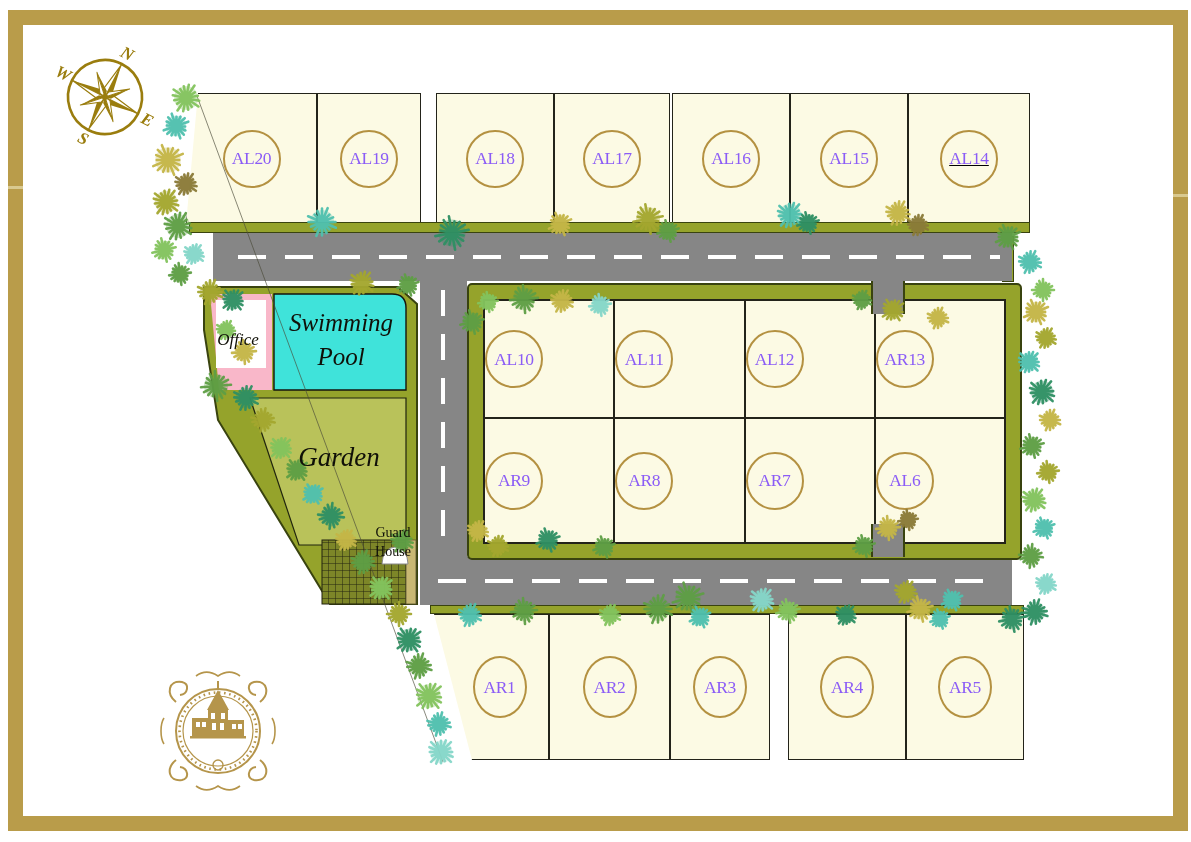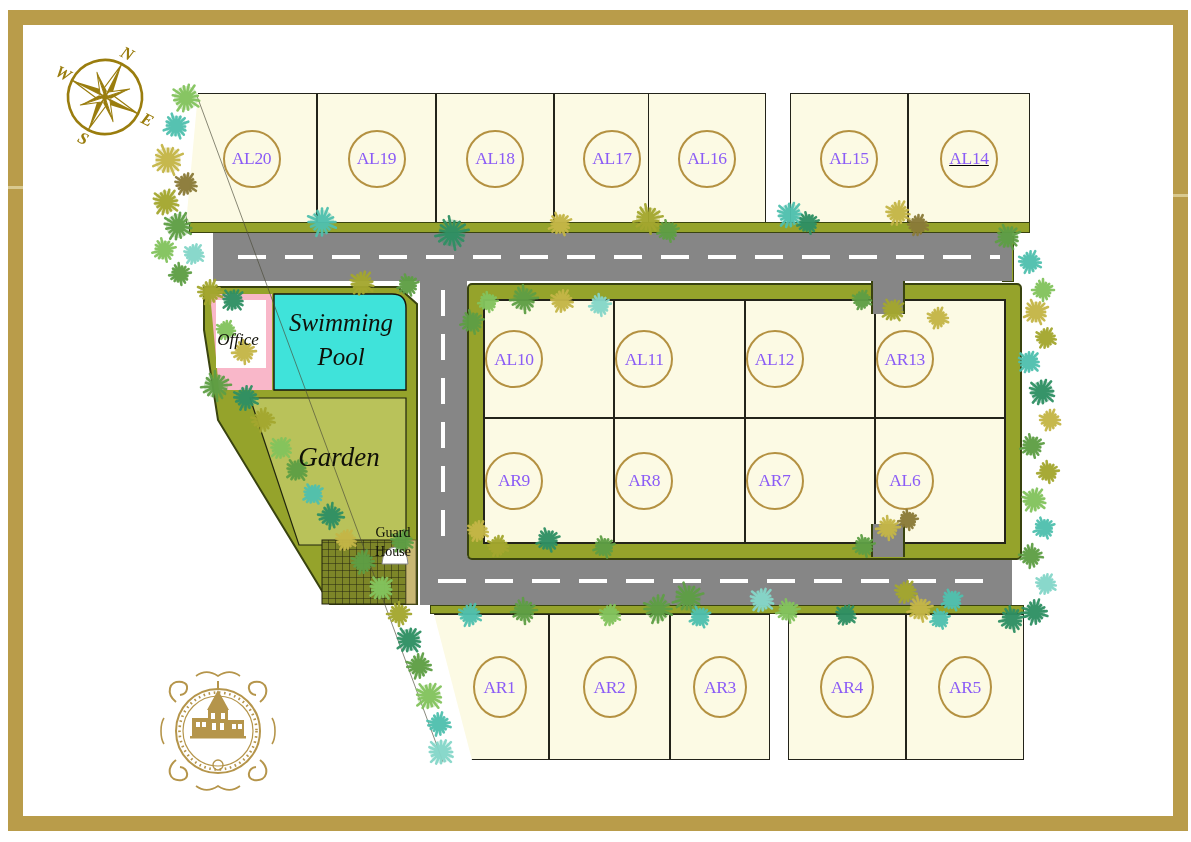--- a/index.html
+++ b/index.html
@@ -141,30 +141,30 @@
         <rect x="76" y="56" width="4" height="5"></rect>
           <rect x="82" y="56" width="4" height="5"></rect>
       </g>
       <circle cx="62" cy="97" r="5" fill="none" stroke="#B5954B" stroke-width="1.4"></circle>
     </svg>
   </div>
 
   <div class="lot row-top" style="left:186px;width:131px;clip-path:polygon(12px 0,100% 0,100% 100%,0 100%);">
     <span class="badge">AL20</span>
     </div>
-  <div class="lot row-top" style="left:317px;width:119px;">
+  <div class="lot row-top" style="left:317px;width:104px;">
     <span class="badge">AL19</span>
     </div>
   <div class="lot row-top" style="left:436px;width:118px;">
     <span class="badge">AL18</span>
     </div>
   <div class="lot row-top" style="left:554px;width:116px;justify-content:center;">
     <span class="badge">AL17</span>
     </div>
-  <div class="lot row-top" style="left:648px;width:118px;">
+  <div class="lot row-top" style="left:672px;width:118px;">
     <span class="badge">AL16</span>
     </div>
   <div class="lot row-top" style="left:790px;width:118px;">
     <span class="badge">AL15</span>
     </div>
   <div class="lot row-top" style="left:908px;width:122px;text-decoration:underline;">
     <span class="badge">AL14</span>
     </div>
 
   <div class="band" style="left:189px;top:222px;width:841px;height:11px;"></div>

